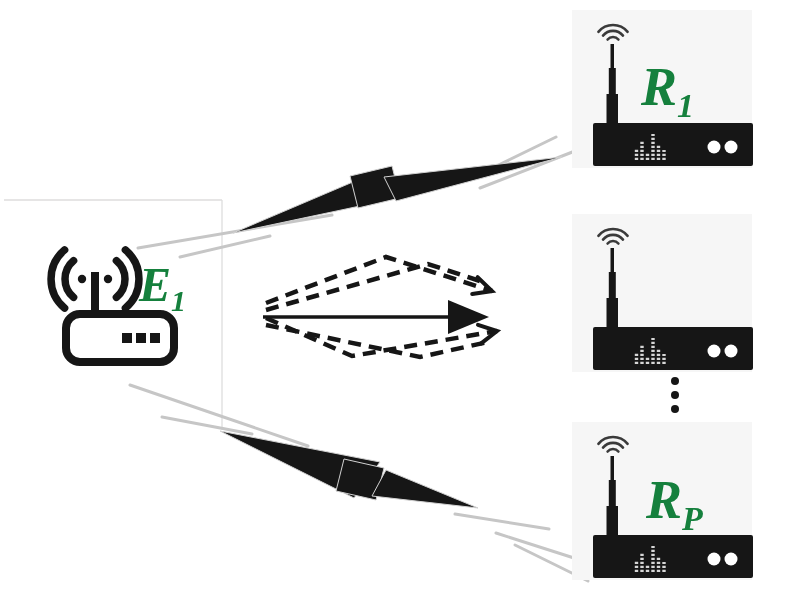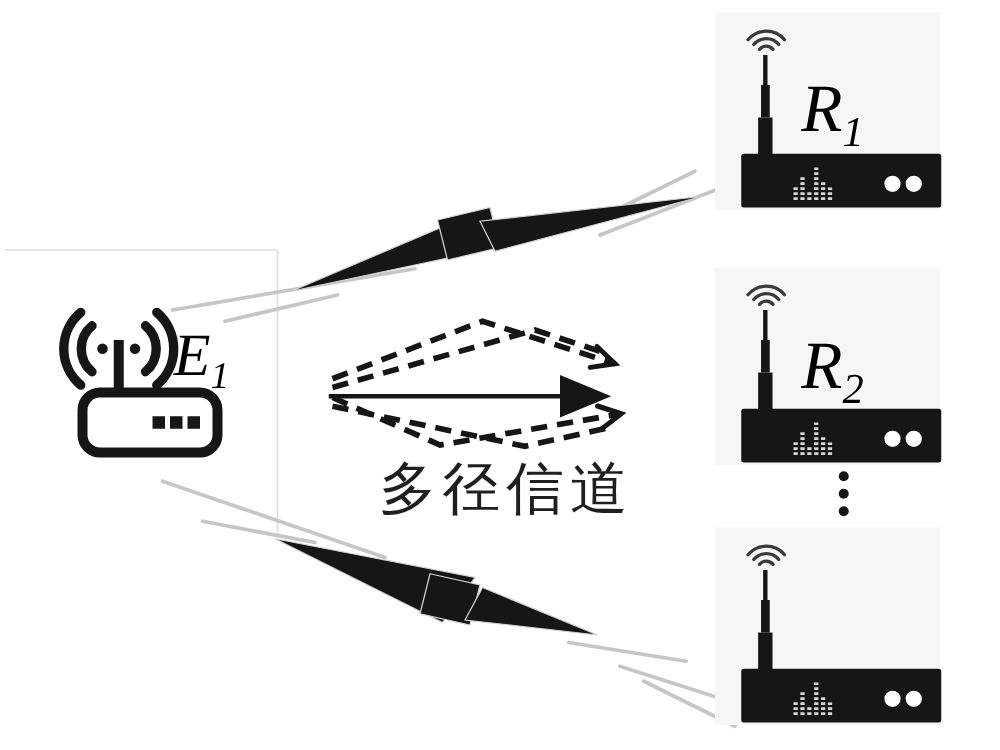--- a/index.html
+++ b/index.html
@@ -1,19 +1,19 @@
 <!DOCTYPE html>
 <html><head>
 <meta charset="utf-8">
 <style>
   html,body{margin:0;padding:0;background:#fff;}
   .stage{position:relative;width:800px;height:600px;background:#ffffff;overflow:hidden;
          font-family:"Liberation Serif",serif;}
   .stage svg{position:absolute;left:0;top:0;color:#161616;}
-  .lbl{position:absolute;font-style:italic;color:#000000;line-height:1;white-space:nowrap;}
+  .lbl{position:absolute;font-style:italic;color:#15803d;line-height:1;white-space:nowrap;font-weight:bold;}
   .lbl .base{font-size:54px;}
   .lbl .sub{font-size:34px;vertical-align:-12px;}
   .lbl-tx .base{font-size:48px;}
   .lbl-tx .sub{font-size:30px;vertical-align:-10px;}
   .channel-lbl{position:absolute;left:303px;top:360px;font-size:46px;letter-spacing:5px;
                color:#1f1f1f;font-style:normal;font-family:"Liberation Serif","DejaVu Sans",serif;}
 </style>
 </head>
 <body>
 
@@ -129,20 +129,19 @@
   </svg>
 
   <div class="lbl lbl-tx" style="left:139px;top:261px;text-align:center;">
     <span class="base">E</span><span class="sub">1</span>
   </div>
 
   <div class="lbl" style="left:641px;top:60px;">
     <span class="base">R</span><span class="sub">1</span>
   </div>
 
-  <div class="lbl" style="left:641px;top:265px;">
-    <span class="base">R</span><span class="sub">2</span>
+
+  <div class="lbl" style="left:646px;top:473px;">
+    <span class="base">R</span><span class="sub">P</span>
   </div>
 
-
-  <div class="channel-lbl">多径信道</div>
 
 </div>
 
 </body></html>

